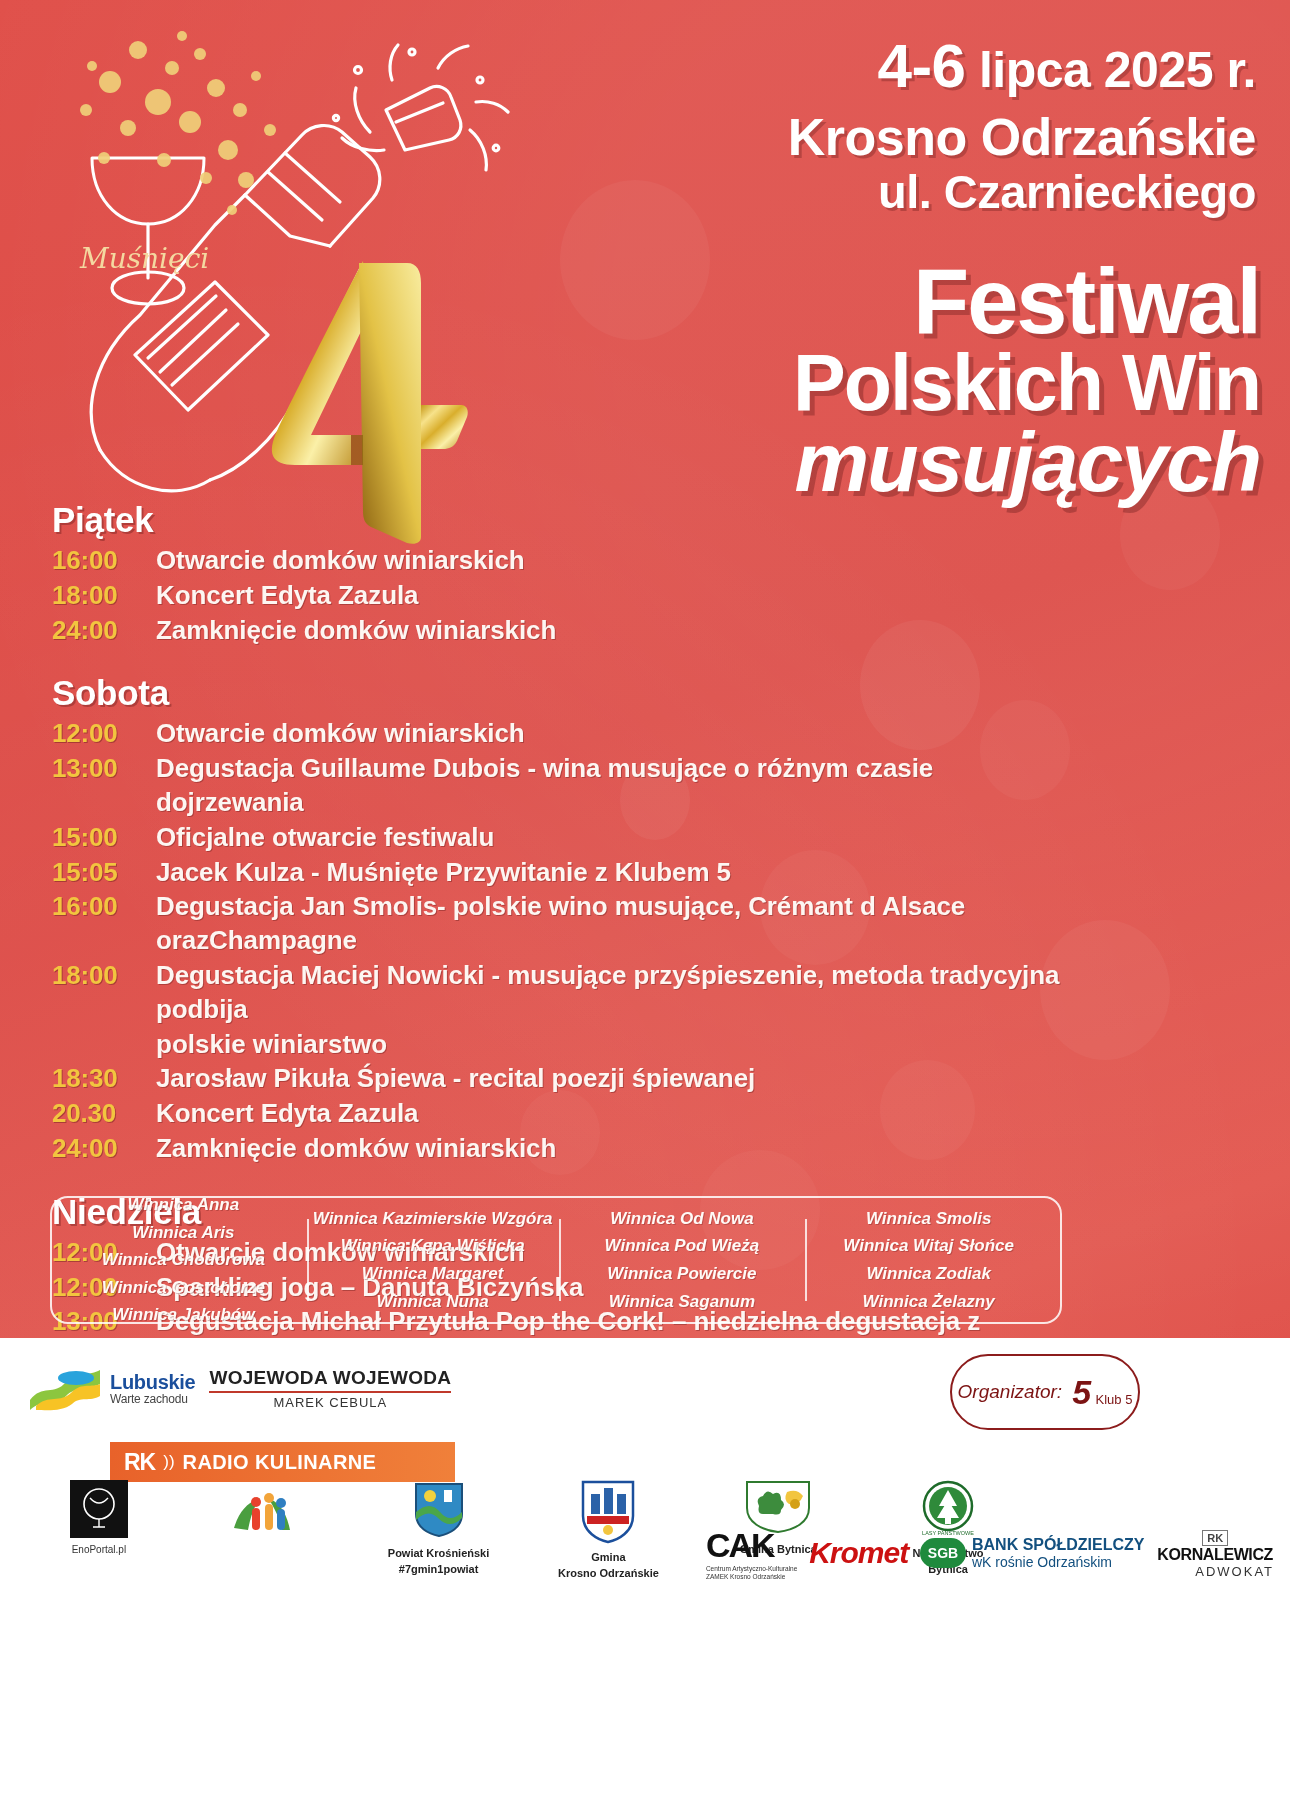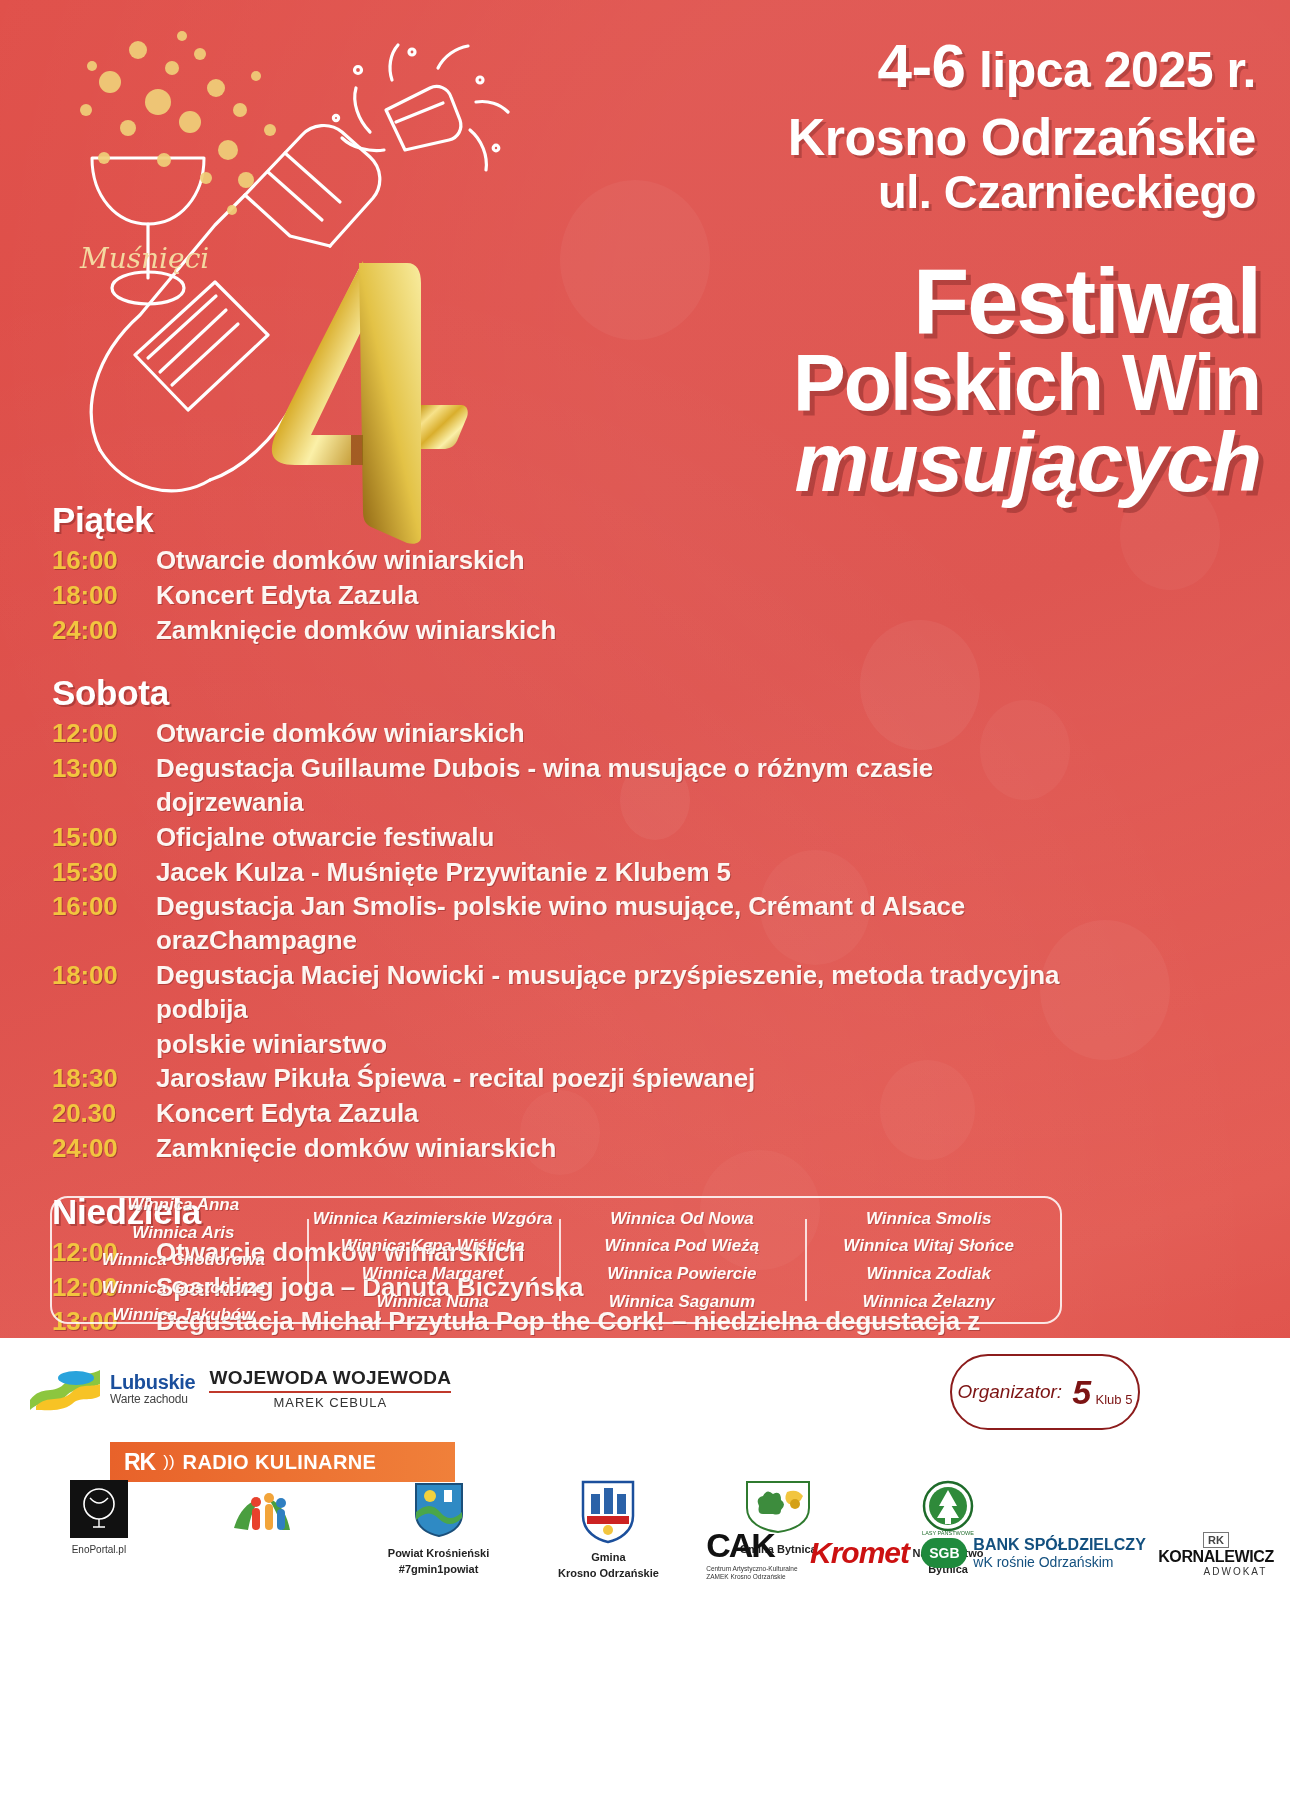--- a/index.html
+++ b/index.html
@@ -237,21 +237,21 @@
   .kromet { font-size: 30px; font-weight: bold; font-style: italic; color: #cc1111; letter-spacing: -1px; }
   .sgb-row { display: flex; align-items: center; gap: 6px; }
   .sgb-badge {
     width: 46px; height: 30px; border-radius: 15px;
     background: #1f8a3d; color: #fff; font-size: 14px; font-weight: bold;
     display: flex; align-items: center; justify-content: center;
   }
   .sgb-t1 { font-size: 16px; font-weight: bold; color: #13507f; line-height: 1.1; }
   .sgb-t2 { font-size: 14px; color: #13507f; }
   .korn-t1 { font-size: 16px; font-weight: bold; color: #111; letter-spacing: -0.4px; }
-  .korn-t2 { font-size: 10px; color: #333; letter-spacing: 2px; padding-left: 39px; }
+  .korn-t2 { font-size: 13px; color: #333; letter-spacing: 2px; padding-left: 39px; }
   .korn-rk { font-size: 11px; font-weight: bold; color: #444; border: 1px solid #777; display:inline-block; padding: 1px 4px; }
 </style>
 </head>
 <body>
 
 <div class="poster">
 
   <div class="bokeh" style="left:560px;top:180px;width:150px;height:160px;background:rgba(255,255,255,0.045);"></div>
   <div class="bokeh" style="left:860px;top:620px;width:120px;height:130px;background:rgba(255,255,255,0.05);"></div>
   <div class="bokeh" style="left:980px;top:700px;width:90px;height:100px;background:rgba(255,255,255,0.04);"></div>
@@ -389,21 +389,21 @@
       </div>
       <div class="row">
         <span class="time">13:00</span>
         <span class="evt">Degustacja Guillaume Dubois - wina musujące o różnym czasie dojrzewania</span>
       </div>
       <div class="row">
         <span class="time">15:00</span>
         <span class="evt">Oficjalne otwarcie festiwalu</span>
       </div>
       <div class="row">
-        <span class="time">15:30</span>
+        <span class="time">15:05</span>
         <span class="evt">Jacek Kulza - Muśnięte Przywitanie z Klubem 5</span>
       </div>
       <div class="row">
         <span class="time">16:00</span>
         <span class="evt">Degustacja Jan Smolis- polskie wino musujące, Crémant  d Alsace orazChampagne</span>
       </div>
       <div class="row">
         <span class="time">18:00</span>
         <span class="evt">Degustacja Maciej Nowicki - musujące przyśpieszenie, metoda tradycyjna podbija</span>
       </div>

